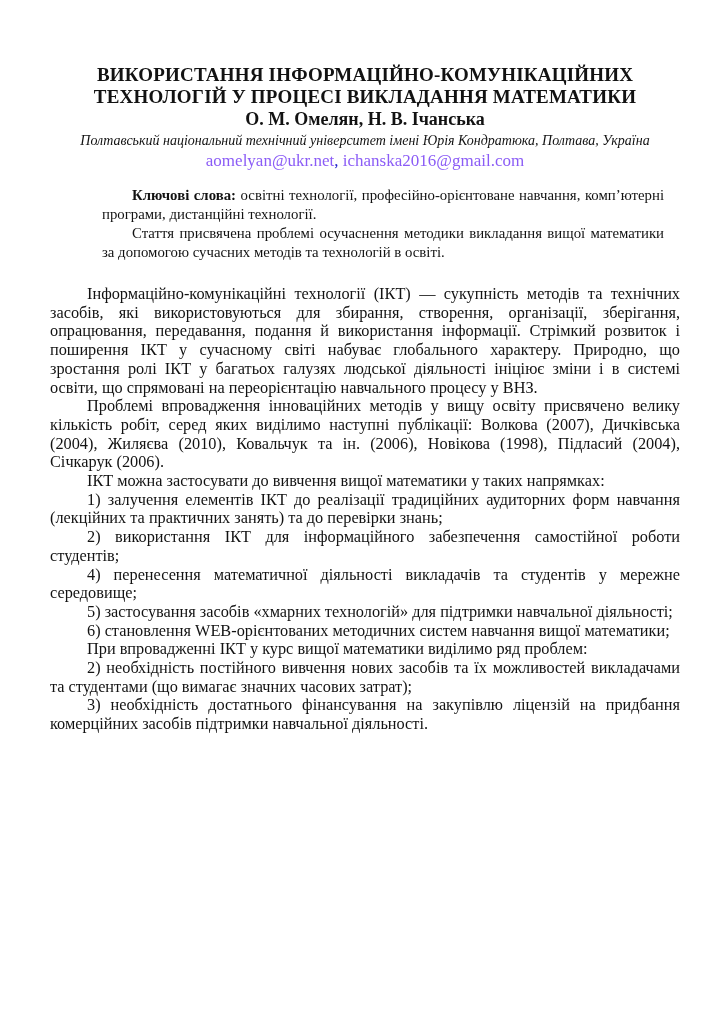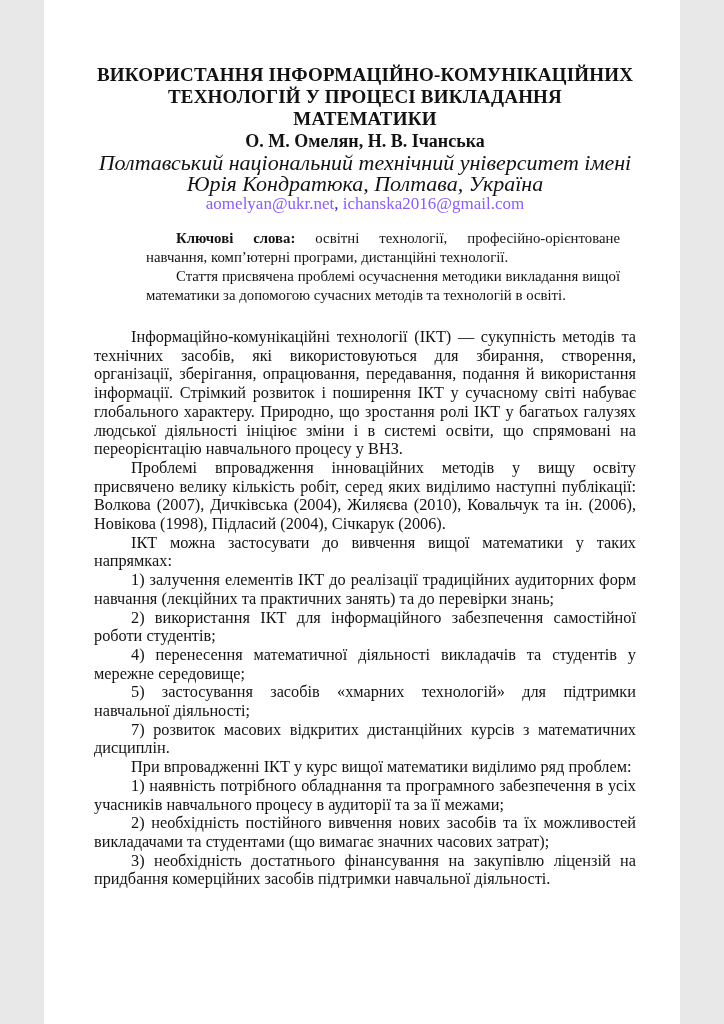--- a/index.html
+++ b/index.html
@@ -2,21 +2,21 @@
 <html lang="uk"><head>
 <meta charset="utf-8">
 <style>
   html, body {
     margin: 0;
     padding: 0;
     background: #e8e8e8;
   }
   .page {
     position: relative;
-    width: 636px;
+    width: 724px;
     height: 1024px;
     margin: 0 auto;
     background: #ffffff;
     box-sizing: border-box;
     padding: 64px 44px 0 50px;
     font-family: "Liberation Serif", "DejaVu Serif", serif;
     color: #121212;
     overflow: hidden;
   }
   .title {
@@ -29,21 +29,21 @@
   }
   .authors {
     margin: 1px 0 0 0;
     font-size: 18px;
     font-weight: bold;
     text-align: center;
     line-height: 21px;
   }
   .affiliation {
     margin: 0;
-    font-size: 22px;
+    font-size: 14px;
     font-style: italic;
     text-align: center;
     line-height: 21px;
   }
   .emails {
     margin: 0;
     font-size: 17px;
     text-align: center;
     line-height: 20px;
     color: #2222cd;
@@ -107,21 +107,20 @@
   </div>
 
   <div class="body-block">
     <p>Інформаційно-комунікаційні технології (ІКТ) — сукупність методів та технічних засобів, які використовуються для збирання, створення, організації, зберігання, опрацювання, передавання, подання й використання інформації. Стрімкий розвиток і поширення ІКТ у сучасному світі набуває глобального характеру. Природно, що зростання ролі ІКТ у багатьох галузях людської діяльності ініціює зміни і в системі освіти, що спрямовані на переорієнтацію навчального процесу у ВНЗ.</p>
     <p>Проблемі впровадження інноваційних методів у вищу освіту присвячено велику кількість робіт, серед яких виділимо наступні публікації: Волкова (2007), Дичківська (2004), Жиляєва (2010), Ковальчук та ін. (2006), Новікова (1998), Підласий (2004), Січкарук (2006).</p>
     <p>ІКТ можна застосувати до вивчення вищої математики у таких напрямках:</p>
     <p>1) залучення елементів ІКТ до реалізації традиційних аудиторних форм навчання (лекційних та практичних занять) та до перевірки знань;</p>
     <p>2) використання ІКТ для інформаційного забезпечення самостійної роботи студентів;</p>
     <p>4) перенесення математичної діяльності викладачів та студентів у мережне середовище;</p>
     <p>5) застосування засобів «хмарних технологій» для підтримки навчальної діяльності;</p>
-    <p>7) розвиток масових відкритих дистанційних курсів з математичних дисциплін.</p>
+    <p>6) становлення WEB-орієнтованих методичних систем навчання вищої математики;</p>
     <p>При впровадженні ІКТ у курс вищої математики виділимо ряд проблем:</p>
-    <p>1) наявність потрібного обладнання та програмного забезпечення в усіх учасників навчального процесу в аудиторії та за її межами;</p>
     <p>2) необхідність постійного вивчення нових засобів та їх можливостей викладачами та студентами (що вимагає значних часових затрат);</p>
     <p>3) необхідність достатнього фінансування на закупівлю ліцензій на придбання комерційних засобів підтримки навчальної діяльності.</p>
   </div>
 
 
 </div>
 
 </body></html>

